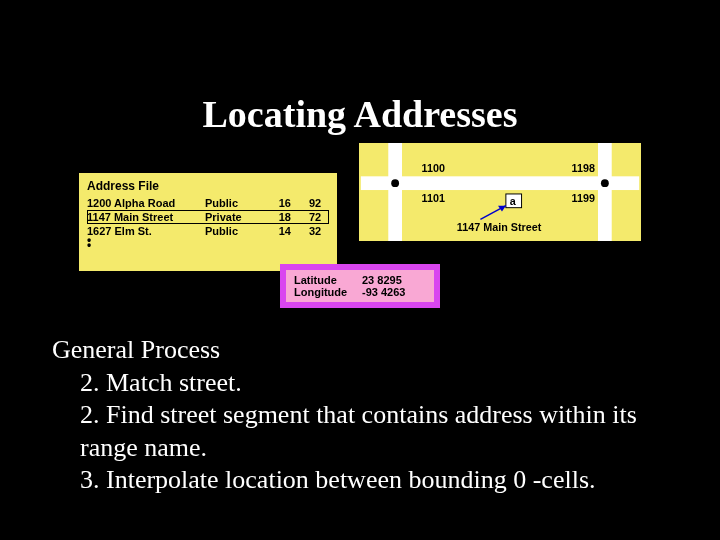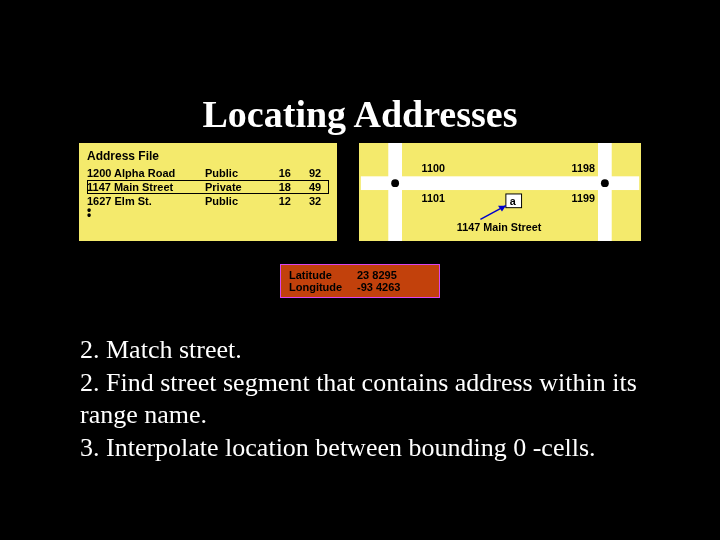--- a/index.html
+++ b/index.html
@@ -1,32 +1,32 @@
 <!DOCTYPE html>
 <html><head>
 <meta charset="utf-8">
 <style>
   * { box-sizing: border-box; margin: 0; padding: 0; }
   html, body { width: 720px; height: 540px; background: #000; overflow: hidden; font-family: "Times New Roman", Times, serif; }
   .slide { width: 720px; height: 540px; position: relative; background: #000; color: #fff; }
   .title { position: absolute; top: 56px; left: 0; right: 0; text-align: center; font-size: 38px; font-weight: bold; color: #fff; margin-top: 36px; }
   .figs { position: absolute; top: 142px; left: 78px; width: 564px; display: flex; justify-content: space-between; }
   .panel { background: #f4ea6c; border: 1px solid #000; position: relative; }
-  .panel-left { width: 260px; height: 100px; padding: 6px 8px; font-family: Arial, Helvetica, sans-serif; color: #000; font-size: 11px; font-weight: bold; }
+  .panel-left { width: 260px; height: 100px; padding: 6px 8px; font-family: Arial, Helvetica, sans-serif; color: #000; font-size: 11px; font-weight: bold; margin-top: 30px; }
   .afh { font-size: 12px; margin-bottom: 3px; }
   .afrow { display: flex; gap: 12px; padding: 1px 0; }
   .afrow.sel { outline: 1px solid #000; outline-offset: -1px; }
   .c-addr { width: 106px; }
   .c-type { width: 50px; }
   .c-a { width: 24px; text-align: right; }
   .c-b { width: 24px; text-align: center; }
   .dots { line-height: 5px; font-size: 12px; }
   .panel-right { width: 284px; height: 100px; }
   .panel-right svg { width: 100%; height: 100%; display: block; }
-  .coords { position: absolute; top: 264px; left: 50%; transform: translateX(-50%); width: 160px; background: #c2410c; border: 1px solid #d946ef; padding: 4px 8px; font-family: Arial, Helvetica, sans-serif; color: #000; font-size: 11px; font-weight: bold; }
+  .coords { position: absolute; top: 264px; left: 50%; transform: translateX(-50%); width: 160px; background: #f9a8d4; border: 6px solid #d946ef; padding: 4px 8px; font-family: Arial, Helvetica, sans-serif; color: #000; font-size: 11px; font-weight: bold; }
   .coords .crow { display: flex; }
   .coords .cl { width: 68px; }
   .text { position: absolute; left: 52px; right: 52px; top: 334px; font-size: 26px; color: #fff; line-height: 1.25; }
   .items { padding-left: 28px; }
 </style>
 </head>
 <body>
 
 <div class="slide">
 
@@ -39,26 +39,26 @@
       <div class="afrow">
         <span class="c-addr">1200 Alpha Road</span>
         <span class="c-type">Public</span>
         <span class="c-a">16</span>
         <span class="c-b">92</span>
       </div>
       <div class="afrow sel">
         <span class="c-addr">1147 Main Street</span>
         <span class="c-type">Private</span>
         <span class="c-a">18</span>
-        <span class="c-b">49</span>
+        <span class="c-b">72</span>
       </div>
       <div class="afrow">
         <span class="c-addr">1627 Elm St.</span>
         <span class="c-type">Public</span>
-        <span class="c-a">12</span>
+        <span class="c-a">14</span>
         <span class="c-b">32</span>
       </div>
       <div class="dots">•</div>
       <div class="dots">•</div>
     </div>
 
     <div class="panel panel-right">
       <svg viewBox="0 0 284 100">
         <rect x="0" y="0" width="284" height="100" fill="#f4ea6c"></rect>
 
@@ -90,20 +90,21 @@
       <span class="cl">Latitude</span>
       <span>23 8295</span>
     </div>
     <div class="crow">
       <span class="cl">Longitude</span>
       <span>-93 4263</span>
     </div>
   </div>
 
   <div class="text">
+    <div>General Process</div>
     <div class="items">
       <div>2. Match street.</div>
       <div>2. Find street segment that contains address within its range name.</div>
       <div>3. Interpolate location between bounding 0 -cells.</div>
     </div>
   </div>
 
 </div>
 
 </body></html>

